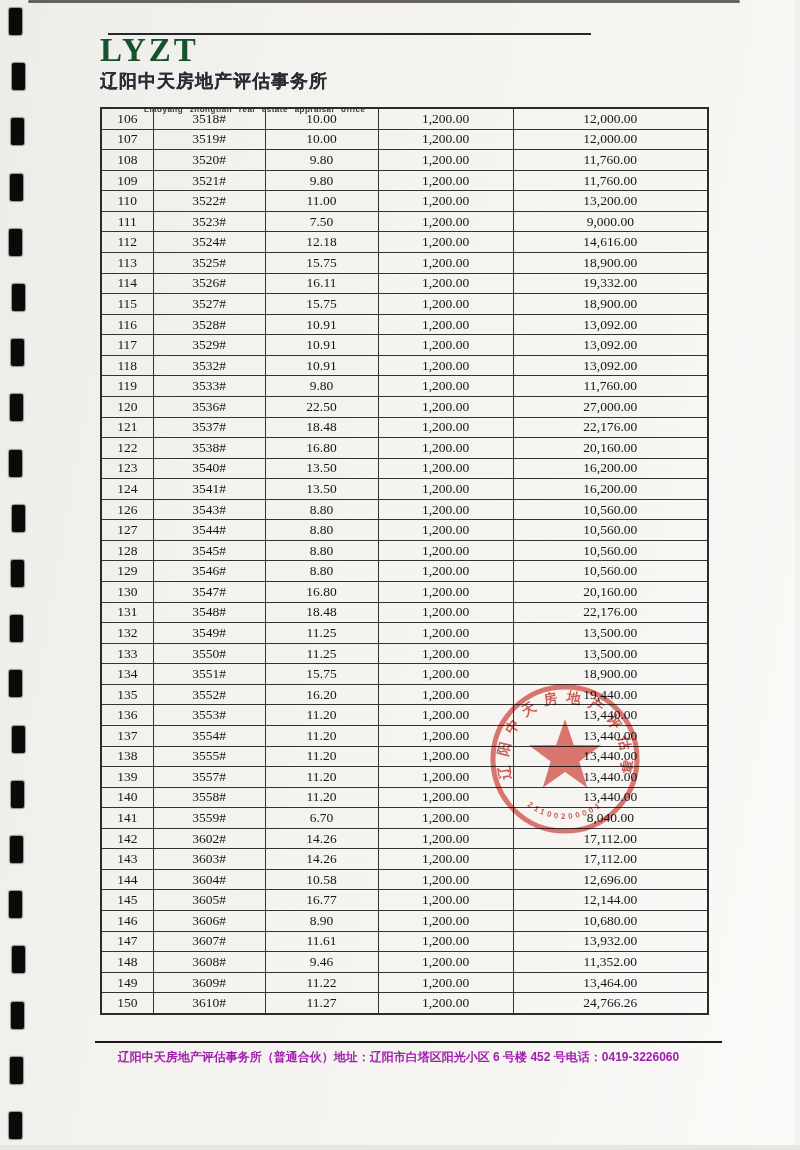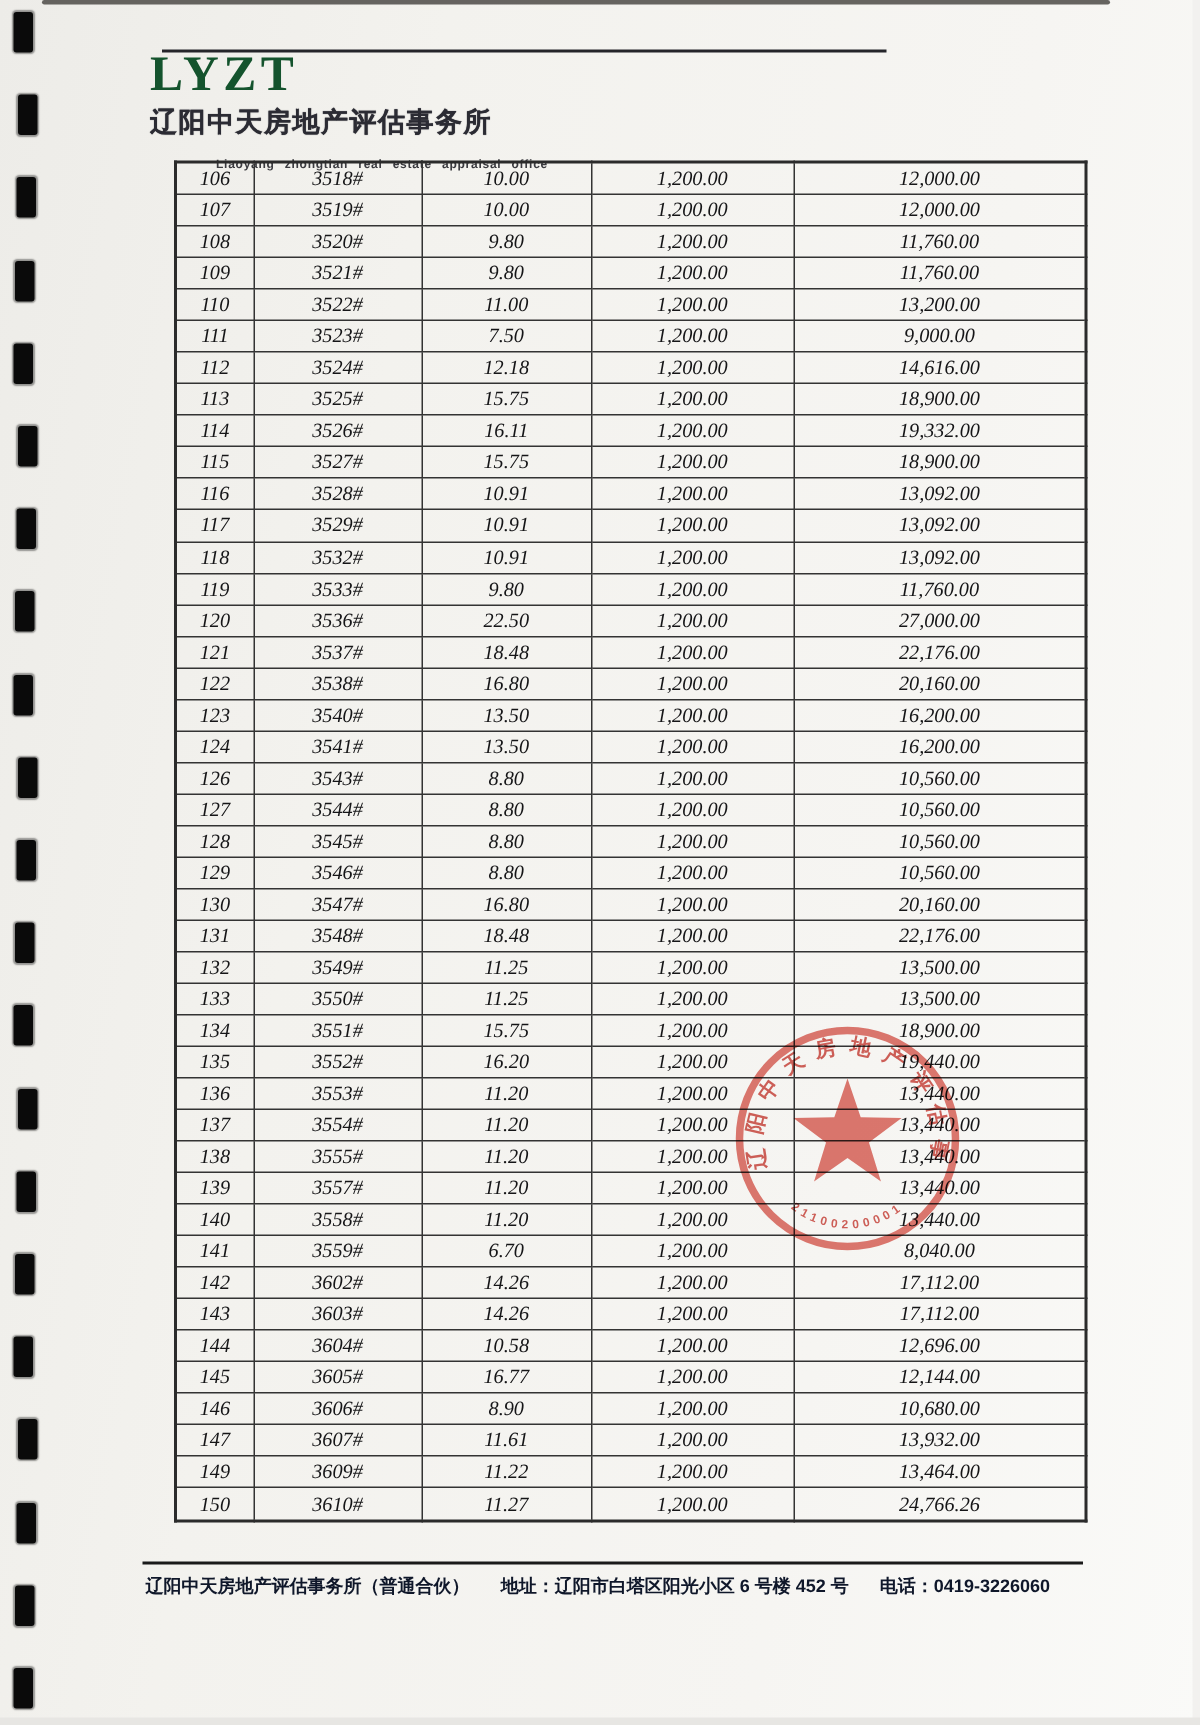--- a/index.html
+++ b/index.html
@@ -37,42 +37,42 @@
     font-family:"Liberation Sans",sans-serif;font-weight:bold;font-size:18px;
     letter-spacing:1px;color:#2b2b33;margin-top:2px;
     text-shadow:0 0 .6px #2b2b33;
   }
   .company-en{
     font-family:Liberation Sans, sans-serif;font-weight:bold;font-size:8px;
     letter-spacing:.5px;color:#3a3a3f;margin-top:12px;word-spacing:4px;padding-left:44px;
   }
   
   table.sheet{
-    position:absolute;left:116px;top:107px;width:607px;height:908px;
-    border-collapse:collapse;table-layout:fixed;font-style:italic;
+    position:absolute;left:100px;top:107px;width:607px;height:908px;
+    border-collapse:collapse;table-layout:fixed;
   }
   table.sheet td{
     border:1px solid #333;text-align:center;vertical-align:middle;
     font-size:13.5px;padding:0;color:#151517;
   }
   table.sheet{border:2px solid #2b2b2b;}
   col.c1{width:52px;} col.c2{width:112px;} col.c3{width:113px;}
   col.c4{width:135px;} col.c5{width:195px;}
   
   .stamp{
     position:absolute;left:480px;top:675px;width:170px;height:170px;
     mix-blend-mode:multiply;opacity:.78;pointer-events:none;
   }
   .stamp text{fill:#c8352c;font-family:"Liberation Sans",sans-serif;font-weight:bold;}
   
   .foot-rule{position:absolute;left:95px;top:1041px;width:627px;height:2px;background:#1a1a1a;}
   .footer-line{
     position:absolute;left:97px;top:1049px;width:603px;display:flex;
-    justify-content:space-between;align-items:baseline;
-    font-family:"Liberation Sans",sans-serif;font-weight:bold;font-size:12px;color:#0f172a;
+    justify-content:center;align-items:baseline;
+    font-family:"Liberation Sans",sans-serif;font-weight:bold;font-size:12px;color:#a21caf;
     white-space:nowrap;
   }
 </style>
 </head>
 <body>
 
 <div class="scan-right-edge"></div>
 <div class="scan-bottom-edge"></div>
 <div class="scan-top-edge"></div>
 
@@ -397,20 +397,27 @@
         <td>10,680.00</td>
       </tr>
       <tr>
         <td>147</td>
         <td>3607#</td>
         <td>11.61</td>
         <td>1,200.00</td>
         <td>13,932.00</td>
       </tr>
       <tr>
+        <td>148</td>
+        <td>3608#</td>
+        <td>9.46</td>
+        <td>1,200.00</td>
+        <td>11,352.00</td>
+      </tr>
+      <tr>
         <td>149</td>
         <td>3609#</td>
         <td>11.22</td>
         <td>1,200.00</td>
         <td>13,464.00</td>
       </tr>
       <tr>
         <td>150</td>
         <td>3610#</td>
         <td>11.27</td>

